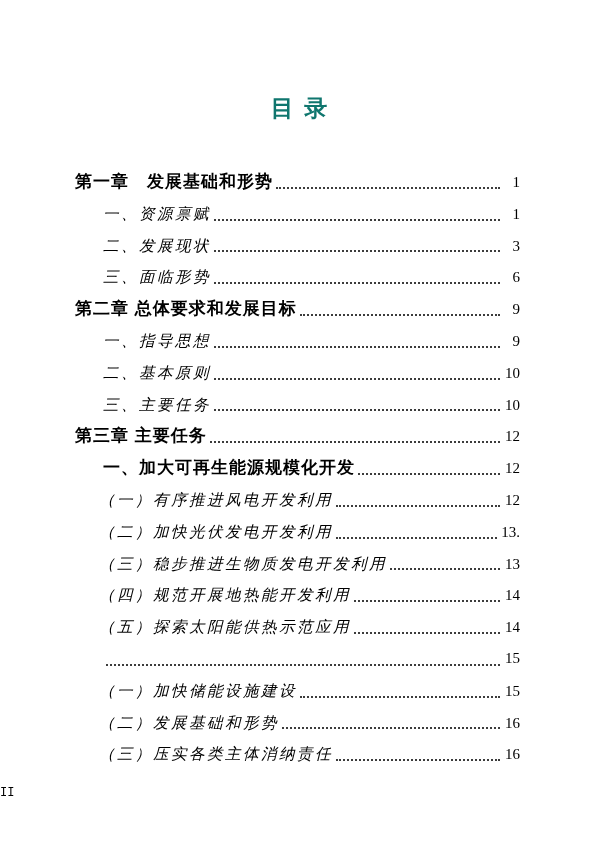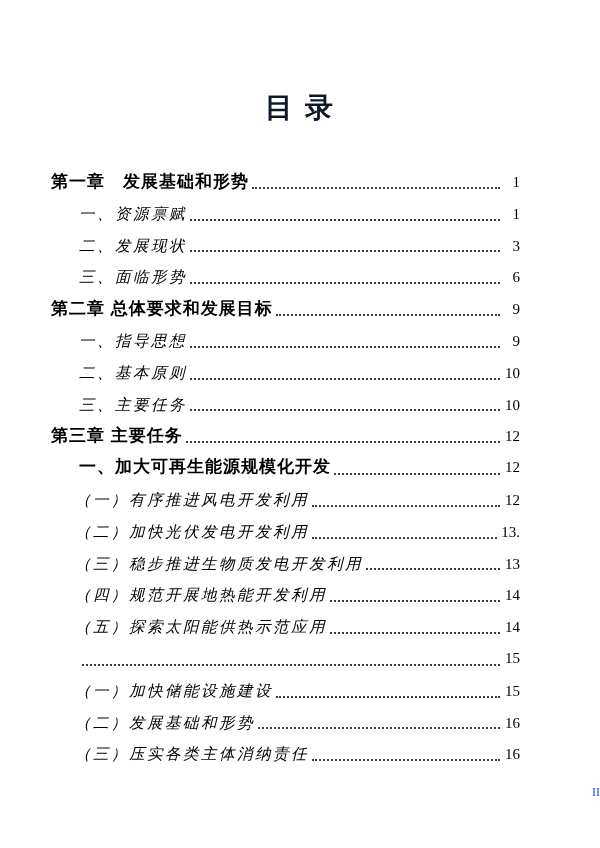--- a/index.html
+++ b/index.html
@@ -10,28 +10,28 @@
     background: #ffffff;
     color: #000000;
     overflow: hidden;
     font-family: "Liberation Serif", serif;
   }
   .doc-title {
     padding-top: 90px;
     text-align: center;
     font-family: "Liberation Sans", sans-serif;
     font-weight: bold;
-    font-size: 28px;
+    font-size: 23px;
     line-height: 36px;
     letter-spacing: 2px;
-    color: #0f172a;
+    color: #0f766e;
   }
   .toc {
     margin-top: 40px;
-    padding: 0 80px 0 51px;
+    padding: 0 80px 0 75px;
   }
   .row {
     display: flex;
     align-items: baseline;
     height: 31.8px;
     line-height: 31.8px;
     white-space: nowrap;
   }
   .row .label { flex: 0 0 auto; }
   .row .leader {
@@ -52,21 +52,21 @@
     min-width: 16px;
   }
   .lvl-chapter .label {
     font-family: "Liberation Sans", sans-serif;
     font-weight: bold;
     font-size: 17px;
     letter-spacing: 1px;
   }
   .lvl-bold { padding-left: 28px; }
   .lvl-bold .label {
-    font-family: Liberation Mono, monospace;
+    font-family: Liberation Serif, serif;
     font-weight: bold;
     font-size: 17px;
     letter-spacing: 1px;
   }
   .lvl-kai { padding-left: 28px; justify-content: space-between; }
   .lvl-kai .label {
     font-family: "Liberation Serif", serif;
     font-style: italic;
     font-size: 15.5px;
     letter-spacing: 2.5px;
@@ -76,24 +76,24 @@
     font-family: "Liberation Serif", serif;
     font-style: italic;
     font-size: 15.5px;
     letter-spacing: 2.5px;
   }
   .footer {
     position: absolute;
     left: 0;
     right: 0;
     bottom: 48px;
-    text-align: right;
-    font-family: Liberation Serif, serif;
+    text-align: left;
+    font-family: Liberation Mono, monospace;
     font-size: 12px;
-    color: #1d4ed8;
+    color: #000000;
   }
 </style>
 </head>
 <body>
 
 <div class="page">
   <div class="doc-title">目 录</div>
 
   <div class="toc">
       <div class="row lvl-chapter">

